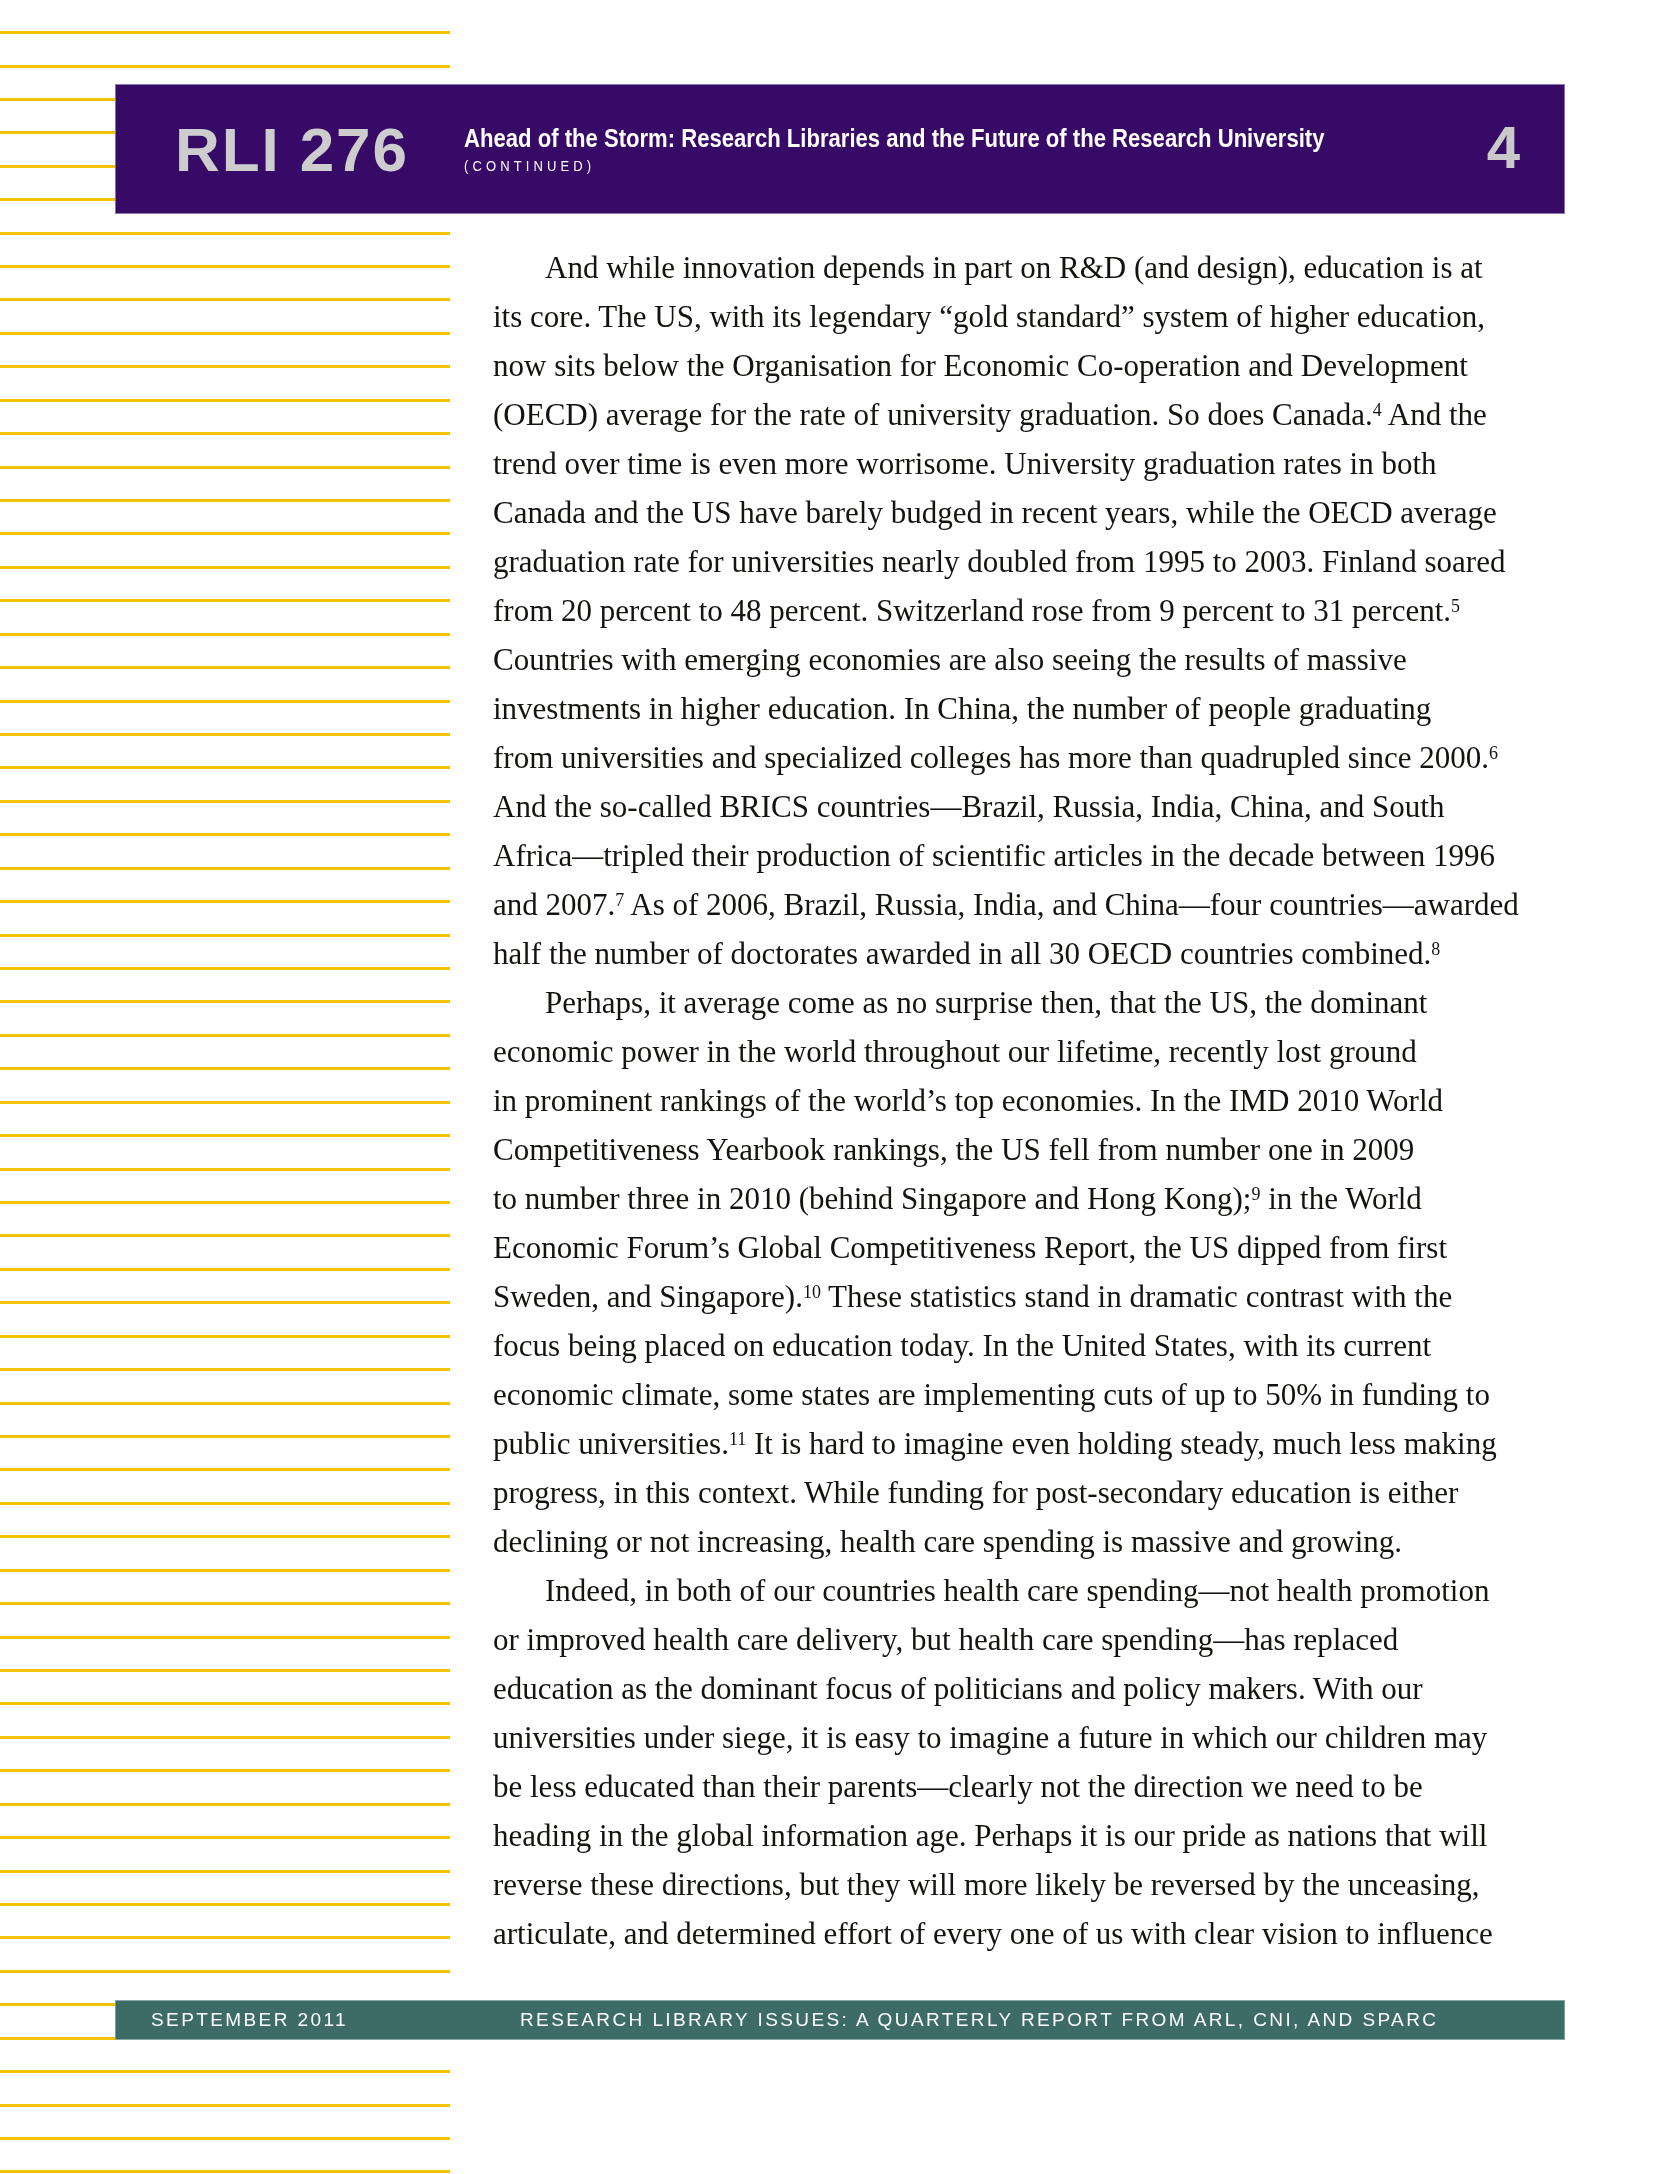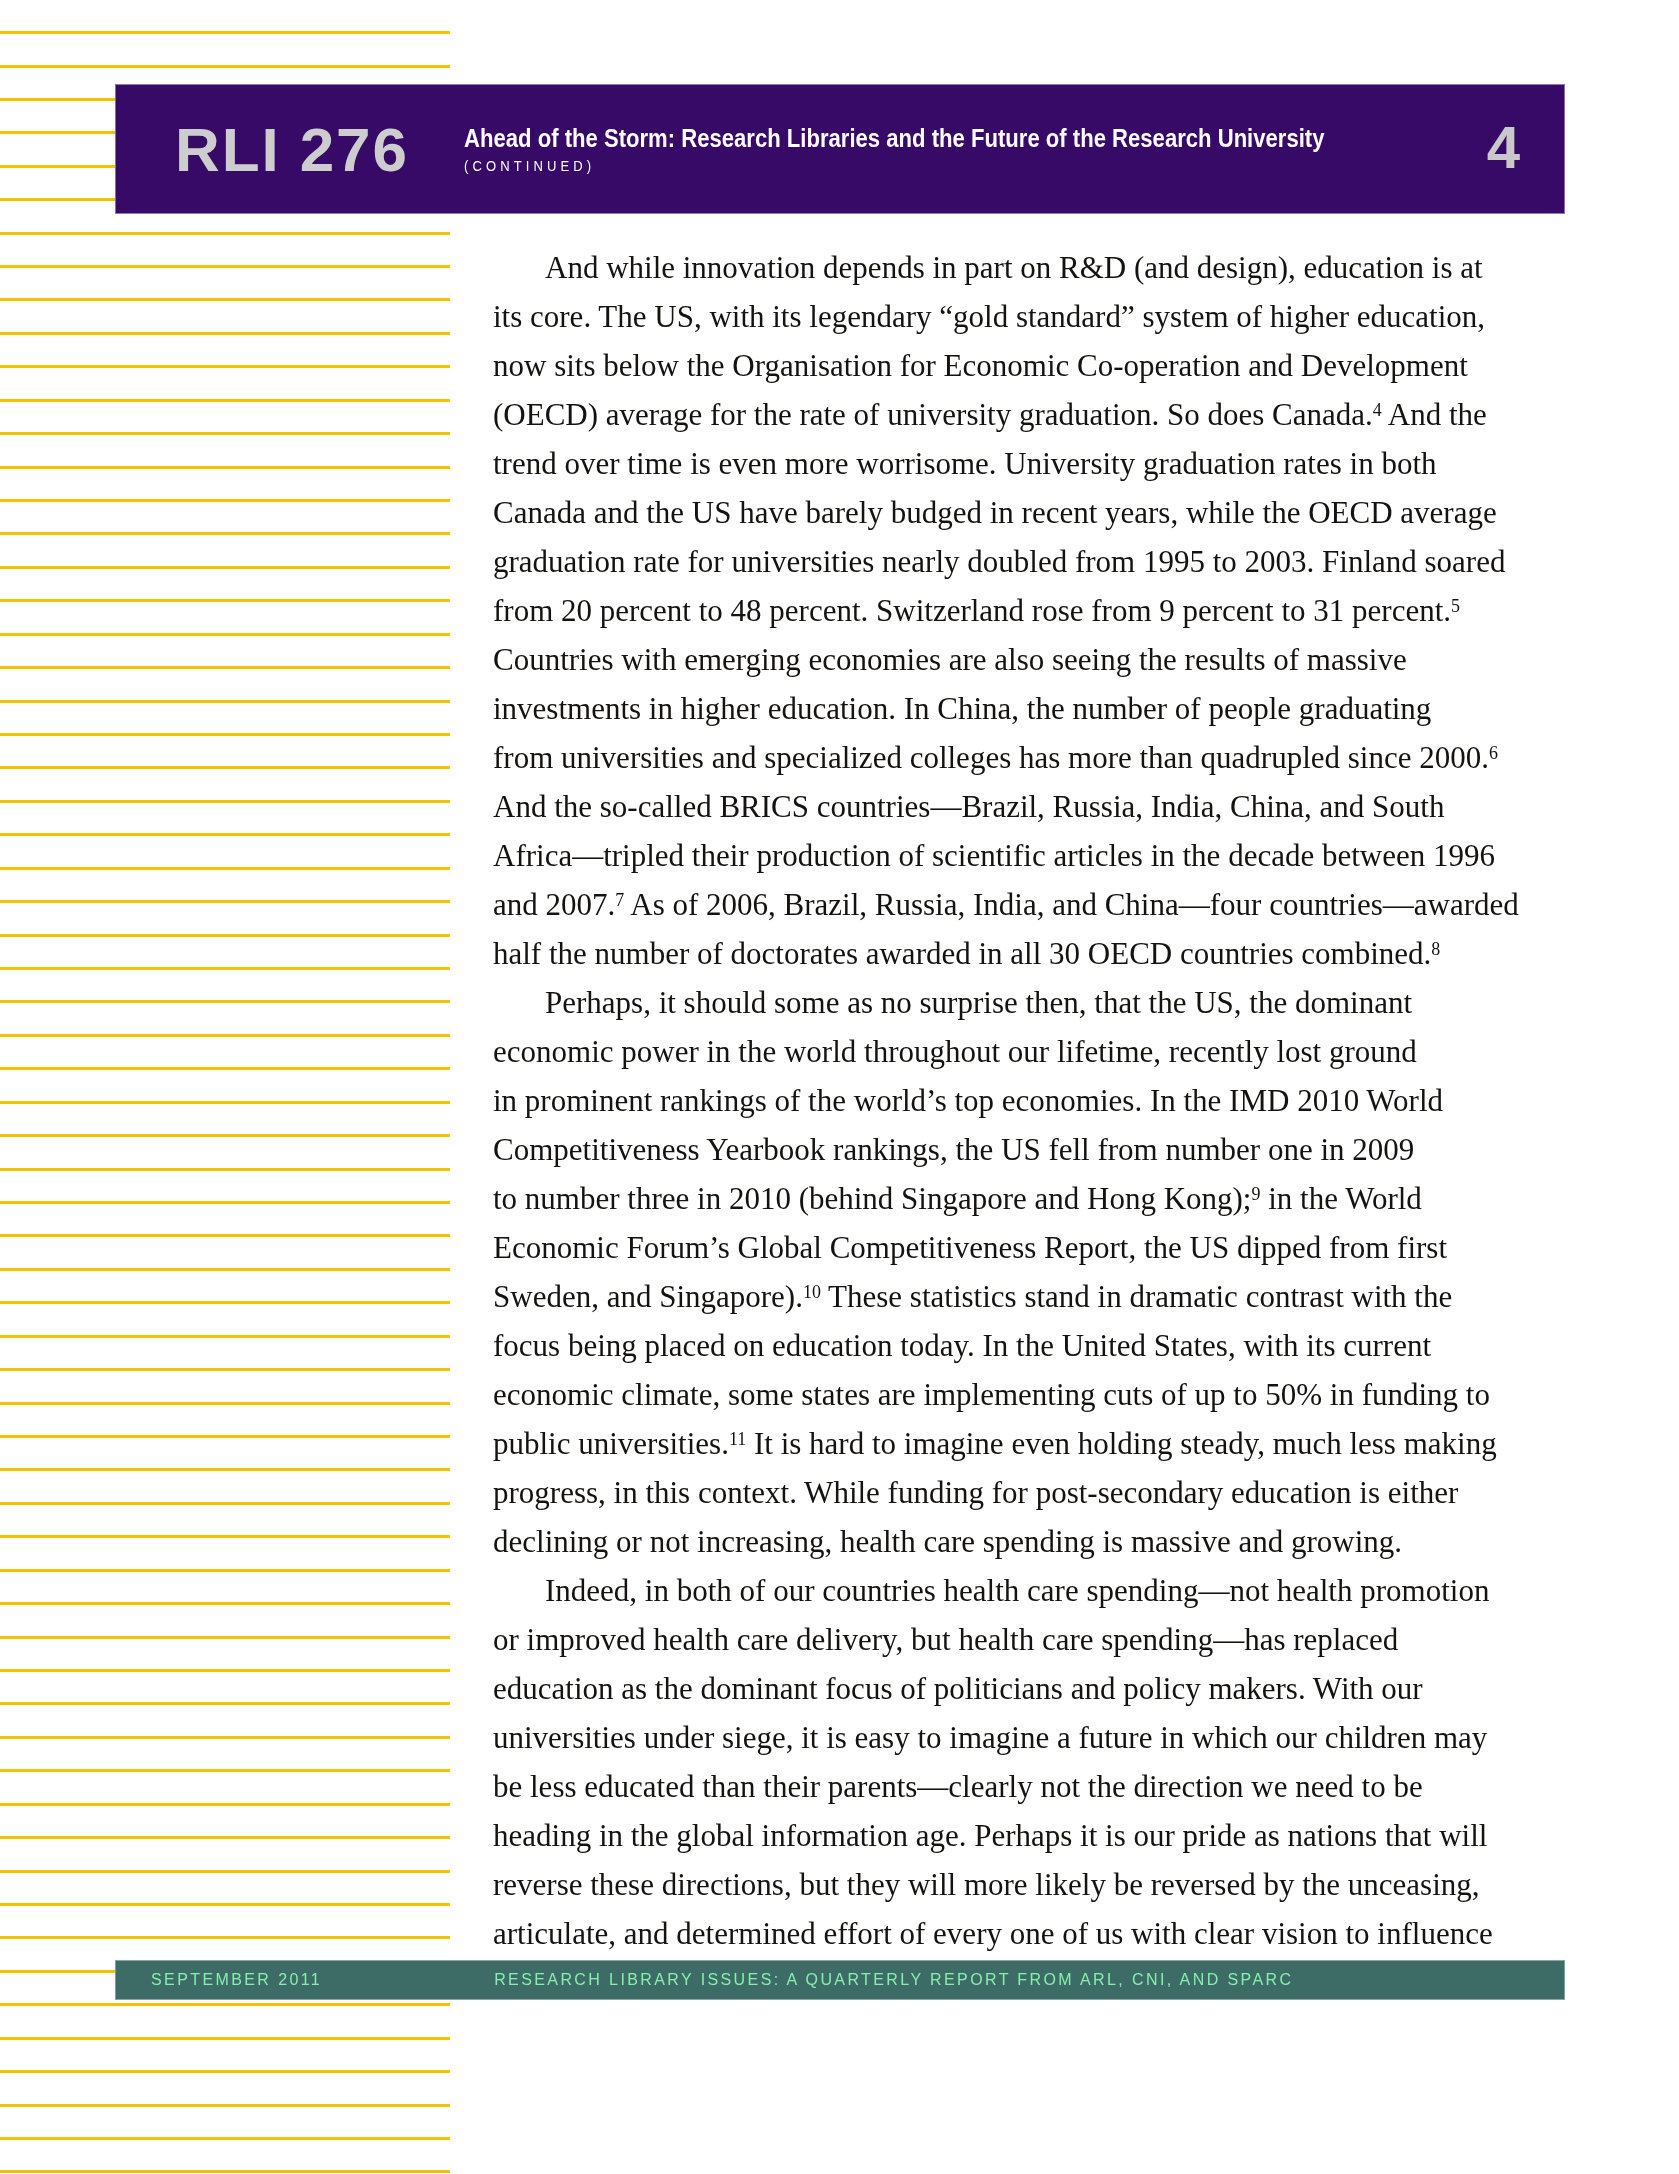--- a/index.html
+++ b/index.html
@@ -81,28 +81,28 @@
   .bodyline sup {
     font-size: 0.58em;
     vertical-align: baseline;
     position: relative;
     top: -0.52em;
     line-height: 0;
   }
   
   .footerbar {
     position: absolute;
-    left: 115px; top: 1960px;
+    left: 115px; top: 2000px;
     width: 1450px; height: 40px;
     background: #3d6b66;
     z-index: 2;
     display: flex;
     align-items: center;
-    color: #86efac;
-    font-size: 16px;
+    color: #ffffff;
+    font-size: 19px;
     letter-spacing: 2.4px;
     white-space: nowrap;
     box-shadow: 0 0 0 0.9px #87a5a1 inset;
   }
   .footer-date { margin-left: 36px; }
   .footer-pub  { margin-left: 172px; text-align: center; }
 </style>
 </head>
 <body>
 
@@ -192,21 +192,21 @@
     <div class="bodyline">Canada and the US have barely budged in recent years, while the OECD average</div>
     <div class="bodyline">graduation rate for universities nearly doubled from 1995 to 2003. Finland soared</div>
     <div class="bodyline">from 20 percent to 48 percent. Switzerland rose from 9 percent to 31 percent.<sup>5</sup></div>
     <div class="bodyline">Countries with emerging economies are also seeing the results of massive</div>
     <div class="bodyline">investments in higher education. In China, the number of people graduating</div>
     <div class="bodyline">from universities and specialized colleges has more than quadrupled since 2000.<sup>6</sup></div>
     <div class="bodyline">And the so-called BRICS countries—Brazil, Russia, India, China, and South</div>
     <div class="bodyline">Africa—tripled their production of scientific articles in the decade between 1996</div>
     <div class="bodyline">and 2007.<sup>7</sup> As of 2006, Brazil, Russia, India, and China—four countries—awarded</div>
     <div class="bodyline">half the number of doctorates awarded in all 30 OECD countries combined.<sup>8</sup></div>
-    <div class="bodyline indent">Perhaps, it should some as no surprise then, that the US, the dominant</div>
+    <div class="bodyline indent">Perhaps, it average come as no surprise then, that the US, the dominant</div>
     <div class="bodyline">economic power in the world throughout our lifetime, recently lost ground</div>
     <div class="bodyline">in prominent rankings of the world’s top economies. In the IMD 2010 World</div>
     <div class="bodyline">Competitiveness Yearbook rankings, the US fell from number one in 2009</div>
     <div class="bodyline">to number three in 2010 (behind Singapore and Hong Kong);<sup>9</sup> in the World</div>
     <div class="bodyline">Economic Forum’s Global Competitiveness Report, the US dipped from first</div>
     <div class="bodyline">Sweden, and Singapore).<sup>10</sup> These statistics stand in dramatic contrast with the</div>
     <div class="bodyline">focus being placed on education today. In the United States, with its current</div>
     <div class="bodyline">economic climate, some states are implementing cuts of up to 50% in funding to</div>
     <div class="bodyline">public universities.<sup>11</sup> It is hard to imagine even holding steady, much less making</div>
     <div class="bodyline">progress, in this context. While funding for post-secondary education is either</div>

